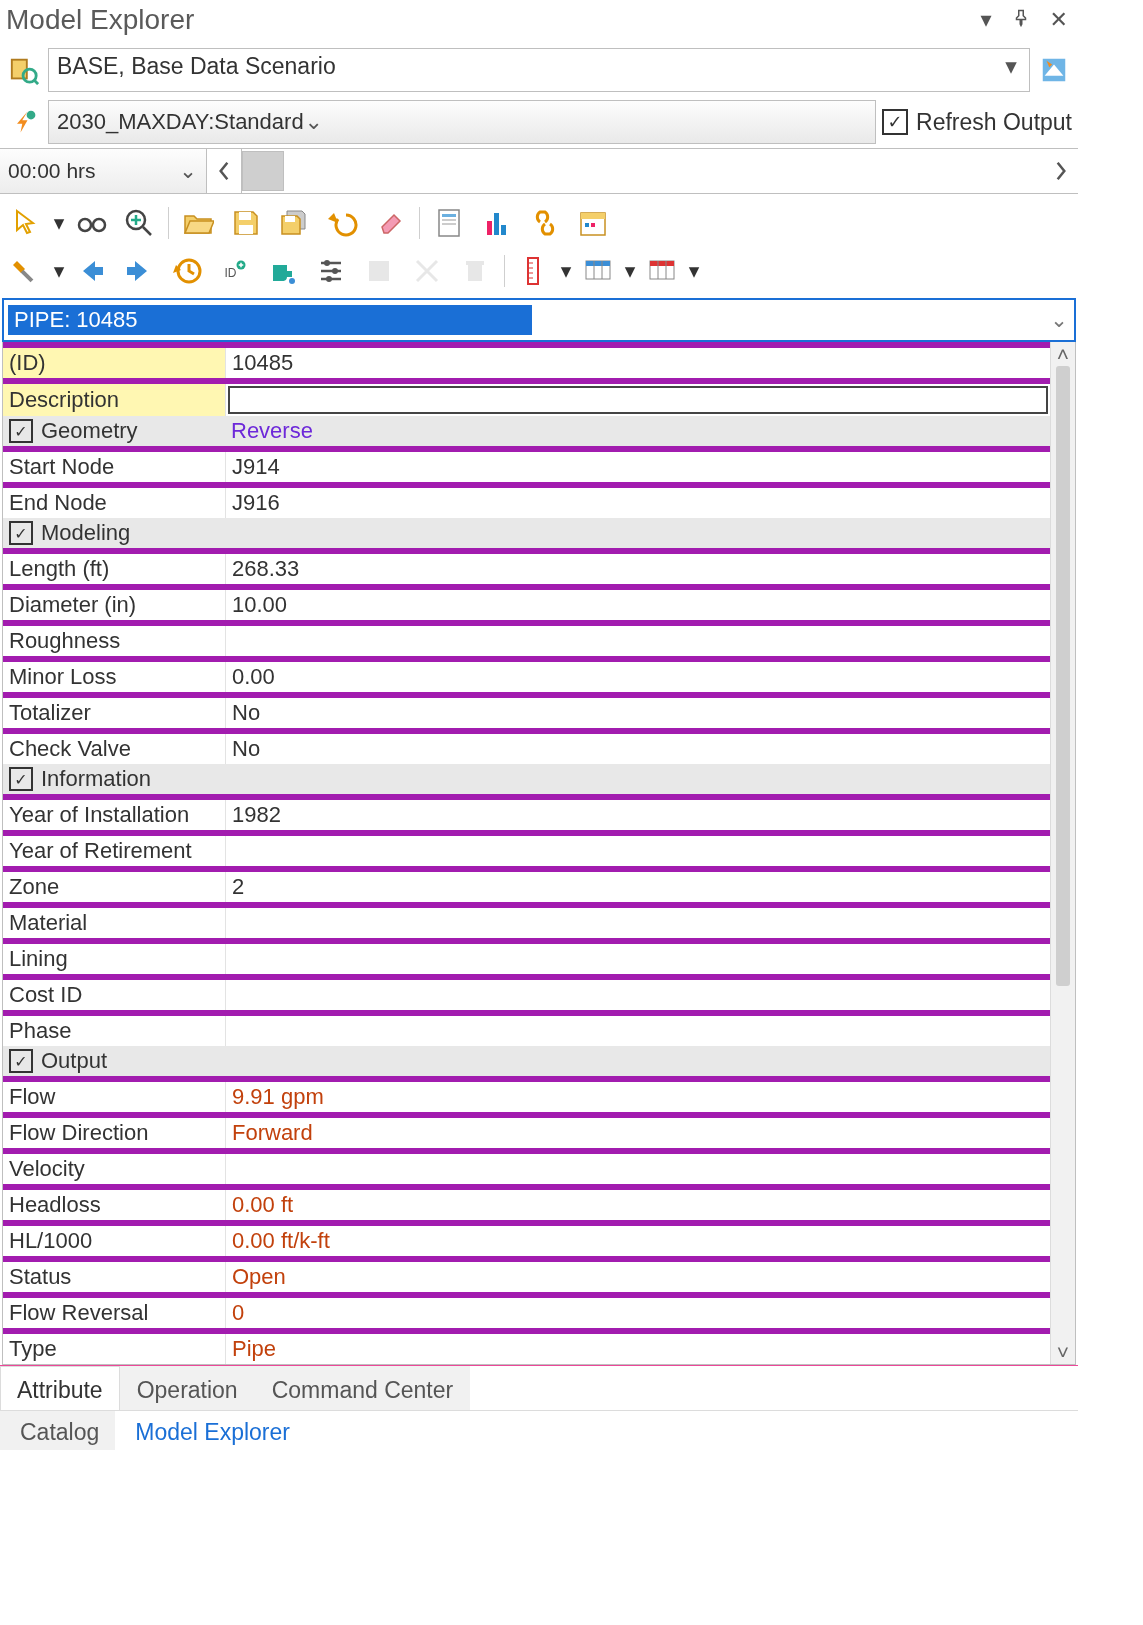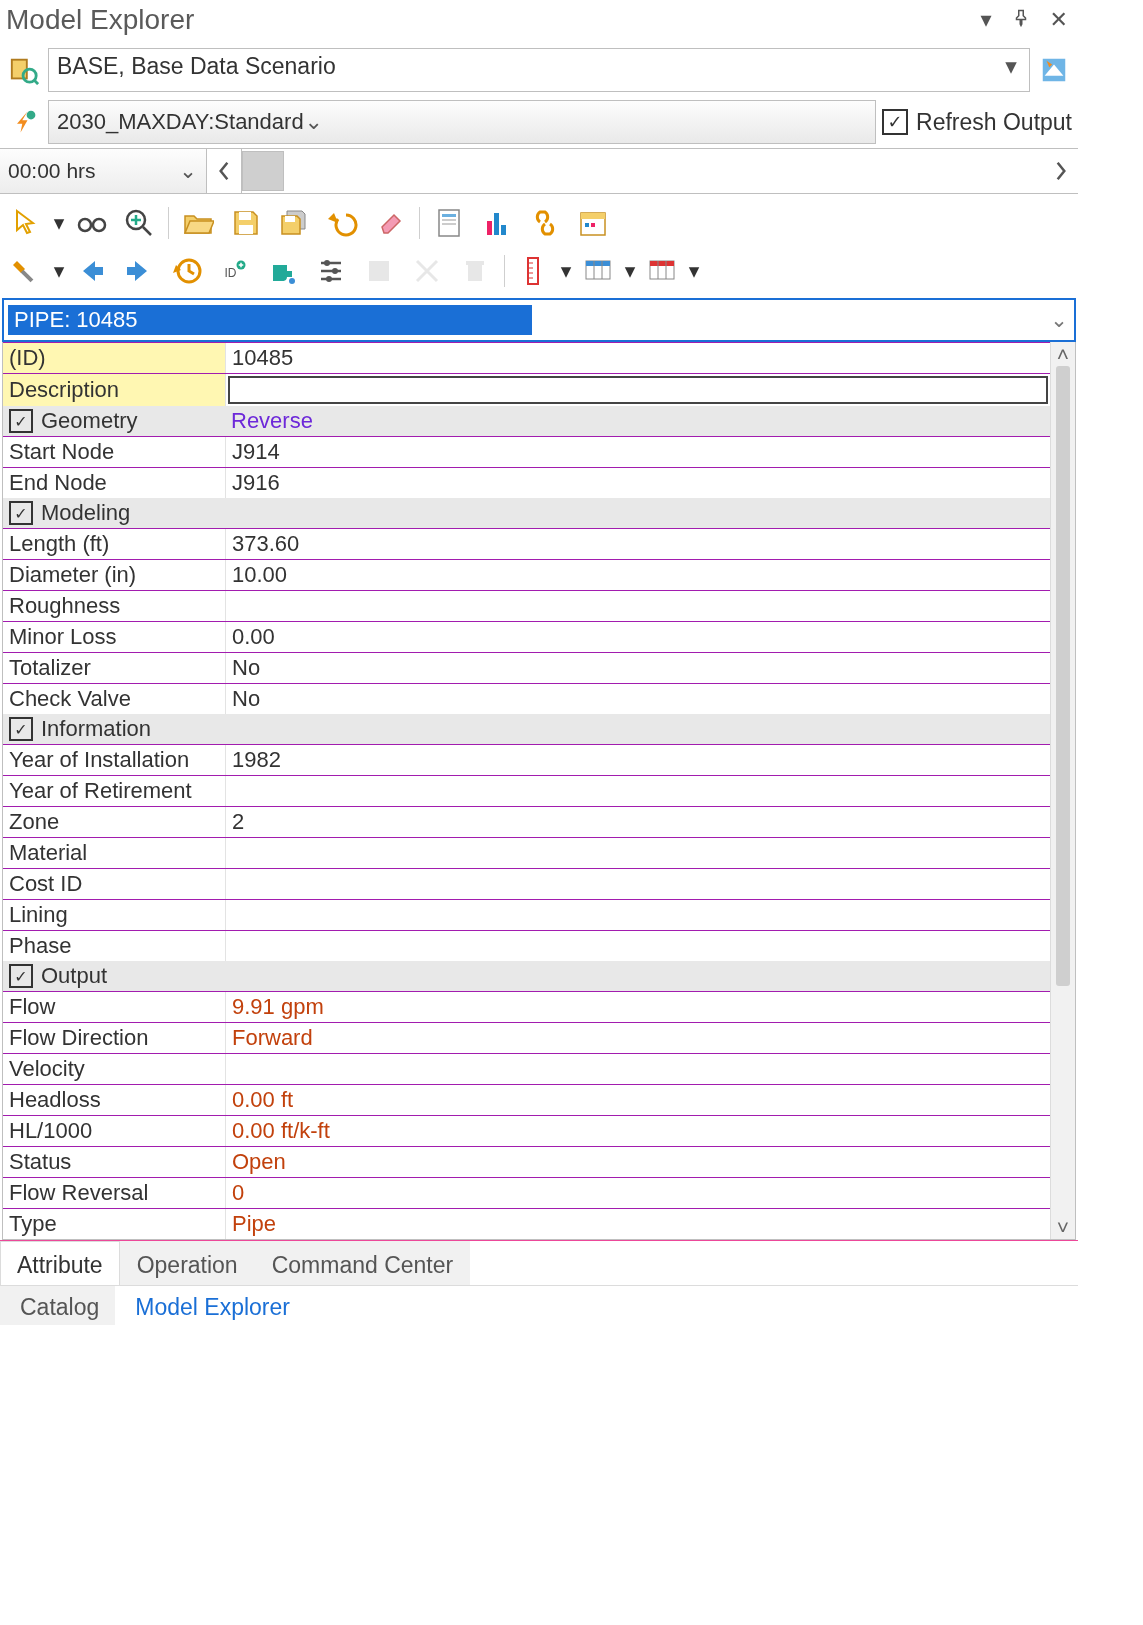--- a/index.html
+++ b/index.html
@@ -30,21 +30,21 @@
   .tb{width:44px;height:44px;display:flex;align-items:center;justify-content:center;border:1px solid transparent;cursor:pointer;}
   .tb svg{width:32px;height:32px;}
   .tb.small svg{width:24px;height:24px;}
   .vline{width:1px;height:32px;background:#cfcfcf;margin:0 4px;}
   .dd-mini{width:14px;display:flex;align-items:center;justify-content:center;}
   .element-select{margin:2px 2px 0 2px;border:2px solid #1a6fd6;display:flex;align-items:center;background:#fff;height:40px;}
   .element-select .sel{flex:1;margin:4px 0 4px 4px;padding:2px 6px;background:#1a6fd6;color:#fff;font-size:22px;display:inline-block;white-space:nowrap;}
   .element-select .dd-arrow{width:30px;color:#777;}
   .propgrid{border:1px solid #bfbfbf;border-top:none;margin:0 2px;min-height:0;}
   .prow{display:flex;align-items:stretch;min-height:30px;font-size:22px;}
-  .prow:not(.section){border-top:1px solid #a21caf;}
+  .prow:not(.section){border-top:6px solid #a21caf;}
   .plabel{width:210px;padding:1px 6px;border-right:1px solid #e3e3e3;white-space:nowrap;display:flex;align-items:center;}
   .pvalue{flex:1;padding:1px 6px;display:flex;align-items:center;}
   .pvalue.blue{color:#c2410c;}
   .prow.idrow .plabel{background:#fff7b2;}
   .prow.idrow .pvalue{background:#fff;}
   .prow.section{background:#e8e8e8;}
   .prow.section .chk{width:20px;height:20px;border:2px solid #333;display:inline-flex;align-items:center;justify-content:center;margin-right:8px;font-size:16px;}
   .reverse-btn{flex:1;text-align:left;color:#6d28d9;}
   .grid-scroll-wrap{display:flex;}
   .grid-main{flex:1;}
@@ -355,21 +355,21 @@
 
         <div class="prow section">
           <div class="plabel" style="border-right:none;width:auto;">
             <span class="chk">✓</span>
             <span>Modeling</span>
           </div>
             <div class="pvalue"></div>
         </div>
         <div class="prow">
             <div class="plabel">Length (ft)</div>
-            <div class="pvalue">373.60</div>
+            <div class="pvalue">268.33</div>
           </div>
         <div class="prow">
             <div class="plabel">Diameter (in)</div>
             <div class="pvalue">10.00</div>
           </div>
         <div class="prow">
             <div class="plabel">Roughness</div>
           </div>
         <div class="prow">
             <div class="plabel">Minor Loss</div>
@@ -401,25 +401,25 @@
           </div>
         <div class="prow">
             <div class="plabel">Zone</div>
             <div class="pvalue">2</div>
           </div>
         <div class="prow">
             <div class="plabel">Material</div>
             <div class="pvalue"></div>
           </div>
         <div class="prow">
+            <div class="plabel">Lining</div>
+            <div class="pvalue"></div>
+          </div>
+        <div class="prow">
             <div class="plabel">Cost ID</div>
-            <div class="pvalue"></div>
-          </div>
-        <div class="prow">
-            <div class="plabel">Lining</div>
             <div class="pvalue"></div>
           </div>
         <div class="prow">
             <div class="plabel">Phase</div>
             <div class="pvalue"></div>
           </div>
 
         <div class="prow section">
           <div class="plabel" style="border-right:none;width:auto;">
             <span class="chk">✓</span>

